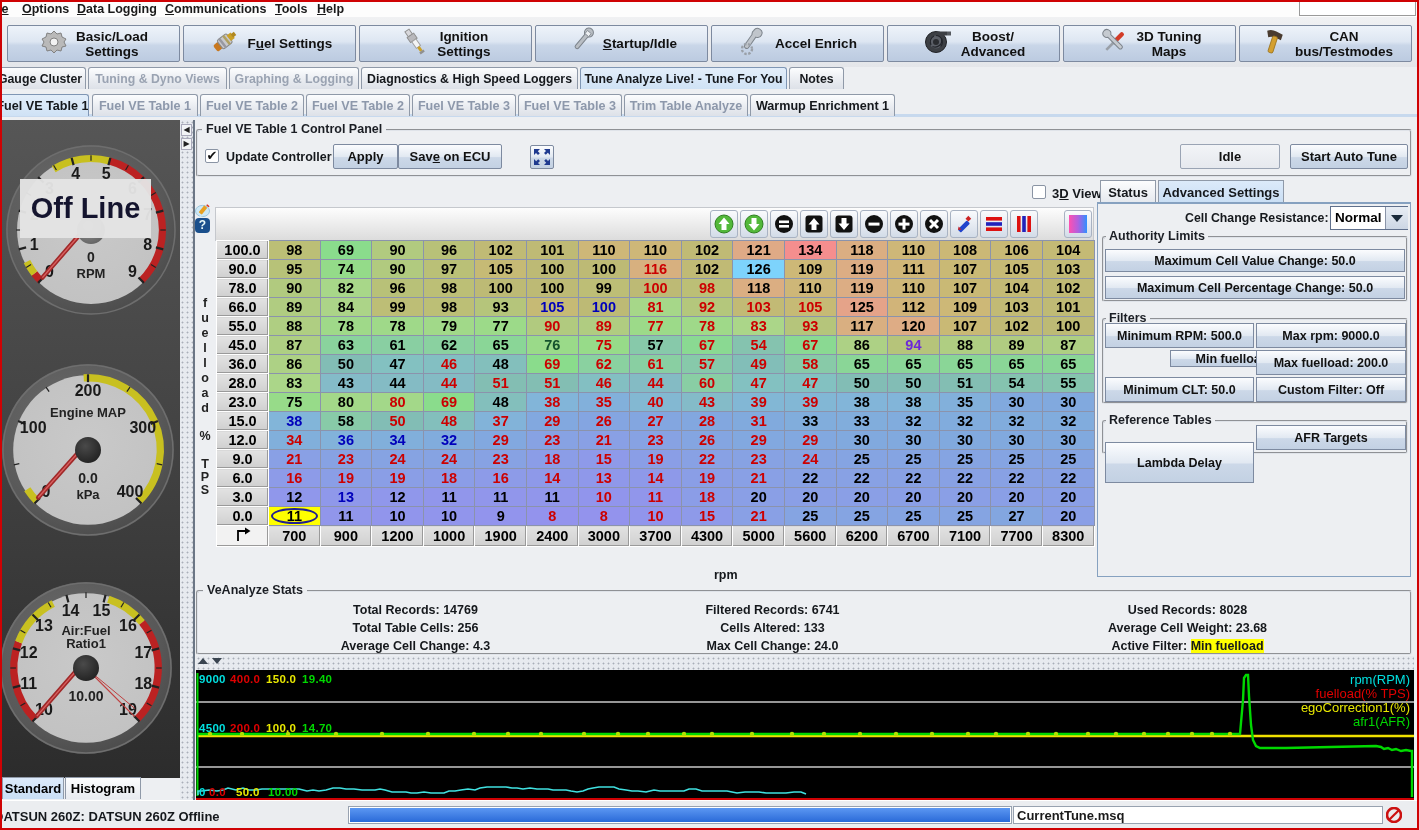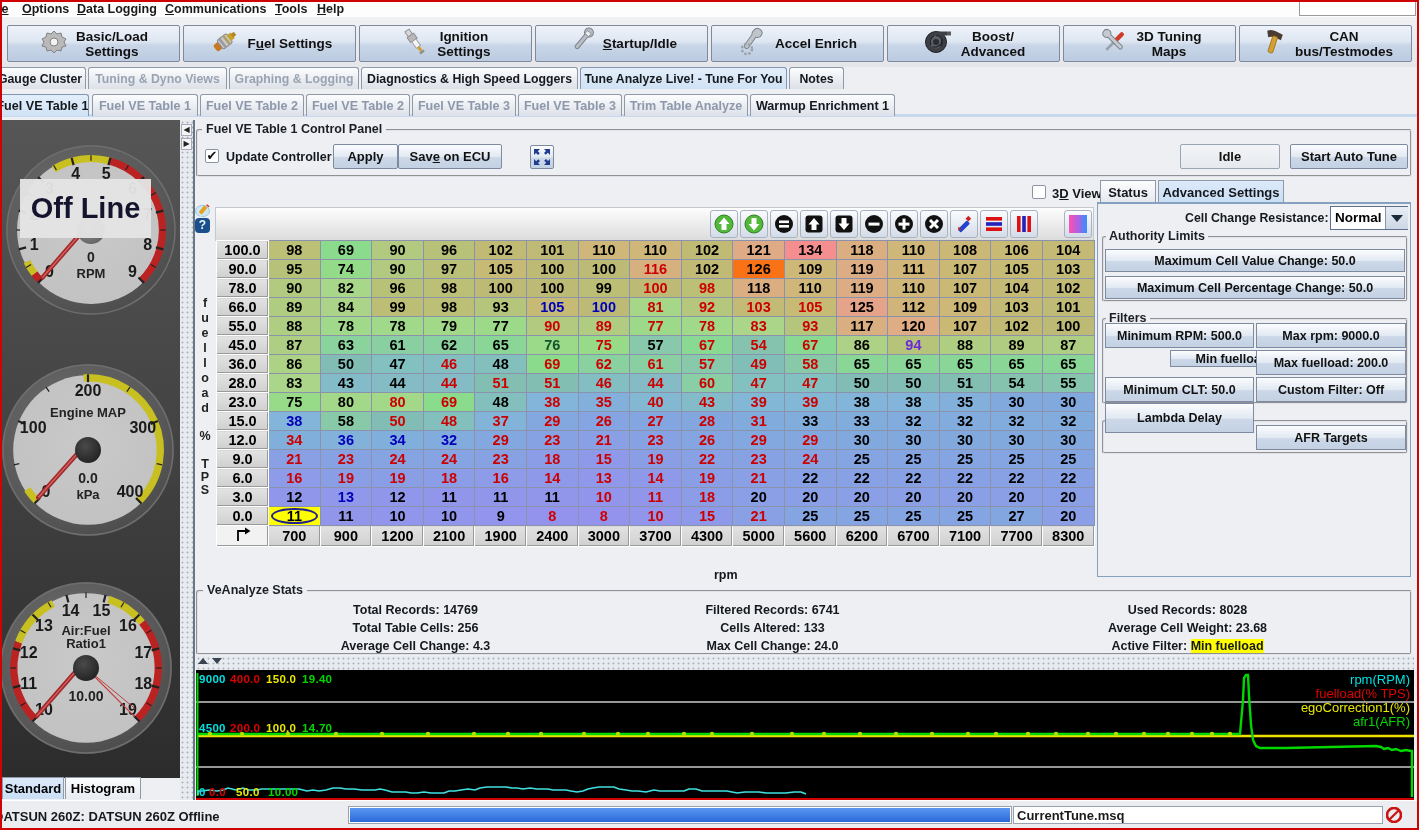--- a/index.html
+++ b/index.html
@@ -536,21 +536,21 @@
           <td class="rh">90.0</td>
           <td class="dc" style="background:#b7c278;color:#000000">95</td>
           <td class="dc" style="background:#94db89;color:#000000">74</td>
           <td class="dc" style="background:#b1ca7f;color:#000000">90</td>
           <td class="dc" style="background:#bac077;color:#000000">97</td>
           <td class="dc" style="background:#c6ba75;color:#000000">105</td>
           <td class="dc" style="background:#bdba75;color:#000000">100</td>
           <td class="dc" style="background:#bdba75;color:#000000">100</td>
           <td class="dc" style="background:#d7b07f;color:#cc0000">116</td>
           <td class="dc" style="background:#c0ba75;color:#000000">102</td>
-          <td class="dc" style="background:#f97316;color:#000000">126</td>
+          <td class="dc" style="background:#7dd3fc;color:#000000">126</td>
           <td class="dc" style="background:#cdb877;color:#000000">109</td>
           <td class="dc" style="background:#dcad84;color:#000000">119</td>
           <td class="dc" style="background:#d0b678;color:#000000">111</td>
           <td class="dc" style="background:#c9b975;color:#000000">107</td>
           <td class="dc" style="background:#c6ba75;color:#000000">105</td>
           <td class="dc" style="background:#c2ba75;color:#000000">103</td>
         </tr>
         <tr>
           <td class="rh">78.0</td>
           <td class="dc" style="background:#b1ca7f;color:#000000">90</td>
@@ -799,21 +799,21 @@
           <td class="dc" style="background:#8a9fe6;color:#000000">20</td>
         </tr>
         <tr>
           <td class="rh corner"><svg width="20" height="17" viewBox="0 0 20 17">
               <path d="M5 15 V5 H13" fill="none" stroke="#000" stroke-width="1.8"></path>
               <path d="M12 1.5 L17.5 5 L12 8.5 Z" fill="#000"></path>
             </svg></td>
           <td class="rh">700</td>
           <td class="rh">900</td>
           <td class="rh">1200</td>
-          <td class="rh">2100</td>
+          <td class="rh">1000</td>
           <td class="rh">1900</td>
           <td class="rh">2400</td>
           <td class="rh">3000</td>
           <td class="rh">3700</td>
           <td class="rh">4300</td>
           <td class="rh">5000</td>
           <td class="rh">5600</td>
           <td class="rh">6200</td>
           <td class="rh">6700</td>
           <td class="rh">7100</td>
@@ -839,21 +839,21 @@
 <div class="rgroup" style="left:1102px;top:318px;width:306px;height:86px"></div>
 <div class="rgt" style="left:1106px;top:311px">Filters</div>
 <div class="rbtn" style="left:1105px;top:323px;width:149px;height:25px">Minimum RPM: 500.0</div>
 <div class="rbtn" style="left:1256px;top:323px;width:150px;height:25px">Max rpm: 9000.0</div>
 <div class="rbtn" style="left:1170px;top:350px;width:149px;height:17px">Min fuelload: 0.0</div>
 <div class="rbtn" style="left:1256px;top:350px;width:150px;height:25px">Max fuelload: 200.0</div>
 <div class="rbtn" style="left:1105px;top:377px;width:149px;height:25px">Minimum CLT: 50.0</div>
 <div class="rbtn" style="left:1256px;top:377px;width:150px;height:25px">Custom Filter: Off</div>
 <div class="rgroup" style="left:1102px;top:420px;width:306px;height:34px"></div>
 <div class="rgt" style="left:1106px;top:413px">Reference Tables</div>
-<div class="rbtn" style="left:1105px;top:403px;width:149px;height:30px">Lambda Delay</div>
+<div class="rbtn" style="left:1105px;top:442px;width:149px;height:41px">Lambda Delay</div>
 <div class="rbtn" style="left:1256px;top:425px;width:150px;height:25px">AFR Targets</div>
 
 <div id="stats"></div>
 <div class="gtitle" style="left:203px;top:583px">VeAnalyze Stats</div>
 <div class="stxt" style="left:213px;top:603px">Total Records: 14769</div>
 <div class="stxt" style="left:213px;top:621px">Total Table Cells: 256</div>
 <div class="stxt" style="left:213px;top:639px">Average Cell Change: 4.3</div>
 <div class="stxt" style="left:570px;top:603px">Filtered Records: 6741</div>
 <div class="stxt" style="left:570px;top:621px">Cells Altered: 133</div>
 <div class="stxt" style="left:570px;top:639px">Max Cell Change: 24.0</div>

